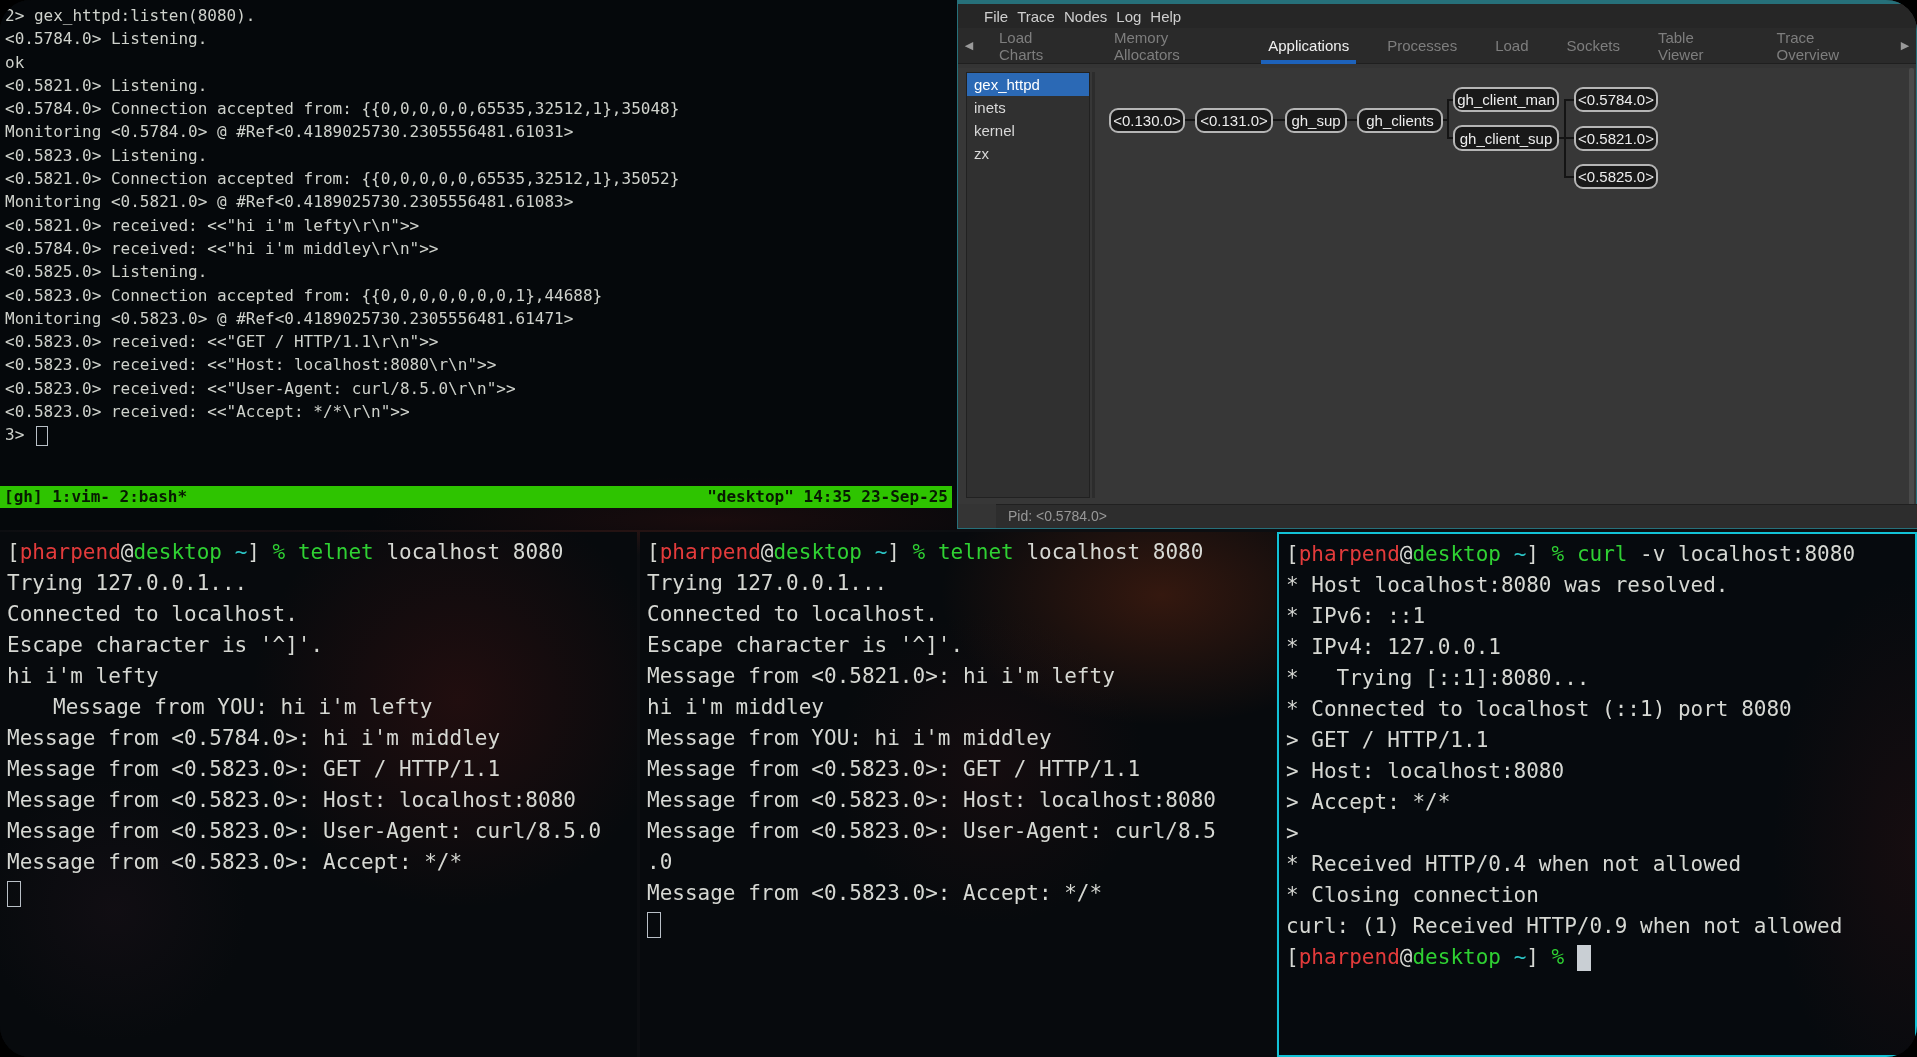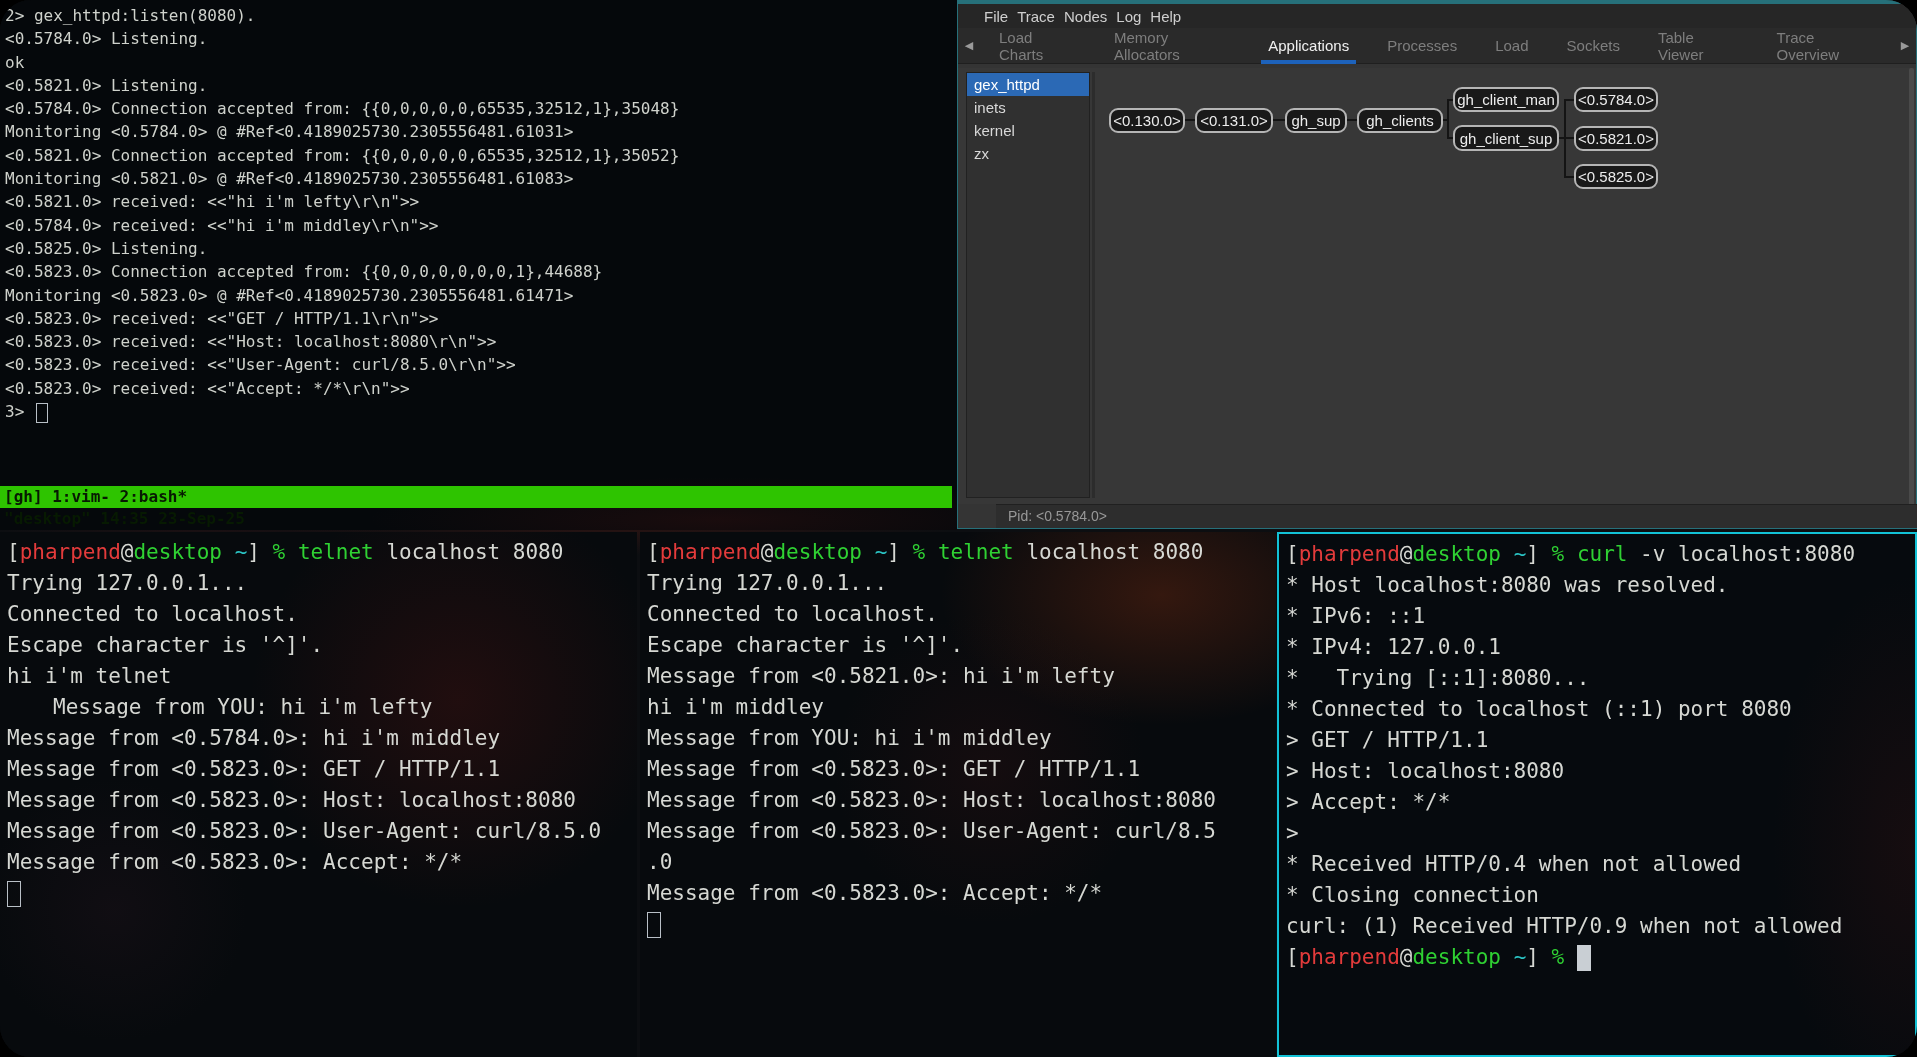--- a/index.html
+++ b/index.html
@@ -41,21 +41,21 @@
   .tline { white-space:pre; }
   .cursor { display:inline-block; vertical-align:middle; }
   .term-erlang .cursor { width:12px; height:20px; margin-left:2px; }
   .term-bottom .cursor { width:14px; height:26px; }
   .cursor.outline { border:1px solid #b9c0c7; background:transparent; }
   .cursor.block { background:#c9cfd4; }
   
   .tmux-bar {
     position:absolute; left:0; top:486px; width:952px; height:22px;
     background:#2ec400; color:#062000; font-size:16px; font-weight:700; line-height:22px;
-    display:flex; justify-content:space-between; padding:0 4px; white-space:pre;flex-direction:column;
+    display:flex; justify-content:space-between; padding:0 4px; white-space:pre;
   }
   .tmux-bar span { color:#071a02; }
   
   .observer {
     position:absolute; left:957px; top:0; width:960px; height:529px;
     background:#343434; border:1px solid #26707a; border-top:4px solid #26707a;
     font-family:"Liberation Sans","DejaVu Sans",sans-serif;
   }
   .obs-menubar {
     height:24px; background:#262626; display:flex; align-items:center; gap:9px;
@@ -102,20 +102,21 @@
 
 <div class="page">
 
   <div class="term term-erlang">
       <div class="tline"><span style="color: rgb(207, 210, 204);">2&gt; gex_httpd:listen(8080).</span></div>
       <div class="tline"><span style="color: rgb(207, 210, 204);">&lt;0.5784.0&gt; Listening.</span></div>
       <div class="tline"><span style="color: rgb(207, 210, 204);">ok</span></div>
       <div class="tline"><span style="color: rgb(207, 210, 204);">&lt;0.5821.0&gt; Listening.</span></div>
       <div class="tline"><span style="color: rgb(207, 210, 204);">&lt;0.5784.0&gt; Connection accepted from: {{0,0,0,0,0,65535,32512,1},35048}</span></div>
       <div class="tline"><span style="color: rgb(207, 210, 204);">Monitoring &lt;0.5784.0&gt; @ #Ref&lt;0.4189025730.2305556481.61031&gt;</span></div>
+      <div class="tline"><span style="color: rgb(207, 210, 204);">&lt;0.5823.0&gt; Listening.</span></div>
       <div class="tline"><span style="color: rgb(207, 210, 204);">&lt;0.5821.0&gt; Connection accepted from: {{0,0,0,0,0,65535,32512,1},35052}</span></div>
       <div class="tline"><span style="color: rgb(207, 210, 204);">Monitoring &lt;0.5821.0&gt; @ #Ref&lt;0.4189025730.2305556481.61083&gt;</span></div>
       <div class="tline"><span style="color: rgb(207, 210, 204);">&lt;0.5821.0&gt; received: &lt;&lt;"hi i'm lefty\r\n"&gt;&gt;</span></div>
       <div class="tline"><span style="color: rgb(207, 210, 204);">&lt;0.5784.0&gt; received: &lt;&lt;"hi i'm middley\r\n"&gt;&gt;</span></div>
       <div class="tline"><span style="color: rgb(207, 210, 204);">&lt;0.5825.0&gt; Listening.</span></div>
       <div class="tline"><span style="color: rgb(207, 210, 204);">&lt;0.5823.0&gt; Connection accepted from: {{0,0,0,0,0,0,0,1},44688}</span></div>
       <div class="tline"><span style="color: rgb(207, 210, 204);">Monitoring &lt;0.5823.0&gt; @ #Ref&lt;0.4189025730.2305556481.61471&gt;</span></div>
       <div class="tline"><span style="color: rgb(207, 210, 204);">&lt;0.5823.0&gt; received: &lt;&lt;"GET / HTTP/1.1\r\n"&gt;&gt;</span></div>
       <div class="tline"><span style="color: rgb(207, 210, 204);">&lt;0.5823.0&gt; received: &lt;&lt;"Host: localhost:8080\r\n"&gt;&gt;</span></div>
       <div class="tline"><span style="color: rgb(207, 210, 204);">&lt;0.5823.0&gt; received: &lt;&lt;"User-Agent: curl/8.5.0\r\n"&gt;&gt;</span></div>
@@ -187,21 +188,21 @@
       <span>Pid: &lt;0.5784.0&gt;</span>
       <div class="resize-grip"></div>
     </div>
   </div>
 
   <div class="term term-bottom term-left">
       <div class="tline"><span style="color: rgb(214, 216, 211);">[</span><span style="color: rgb(226, 59, 59);">pharpend</span><span style="color: rgb(214, 216, 211);">@</span><span style="color: rgb(47, 209, 51);">desktop</span><span style="color: rgb(214, 216, 211);"> </span><span style="color: rgb(43, 198, 198);">~</span><span style="color: rgb(214, 216, 211);">] </span><span style="color: rgb(47, 209, 51);">% </span><span style="color: rgb(47, 209, 51);">telnet</span><span style="color: rgb(214, 216, 211);"> localhost 8080</span></div>
       <div class="tline"><span style="color: rgb(214, 216, 211);">Trying 127.0.0.1...</span></div>
       <div class="tline"><span style="color: rgb(214, 216, 211);">Connected to localhost.</span></div>
       <div class="tline"><span style="color: rgb(214, 216, 211);">Escape character is '^]'.</span></div>
-      <div class="tline"><span style="color: rgb(214, 216, 211);">hi i'm telnet</span></div>
+      <div class="tline"><span style="color: rgb(214, 216, 211);">hi i'm lefty</span></div>
       <div class="tline"><span style="color: rgb(214, 216, 211); padding-left: 46px;">Message from YOU: hi i'm lefty</span></div>
       <div class="tline"><span style="color: rgb(214, 216, 211);">Message from &lt;0.5784.0&gt;: hi i'm middley</span></div>
       <div class="tline"><span style="color: rgb(214, 216, 211);">Message from &lt;0.5823.0&gt;: GET / HTTP/1.1</span></div>
       <div class="tline"><span style="color: rgb(214, 216, 211);">Message from &lt;0.5823.0&gt;: Host: localhost:8080</span></div>
       <div class="tline"><span style="color: rgb(214, 216, 211);">Message from &lt;0.5823.0&gt;: User-Agent: curl/8.5.0</span></div>
       <div class="tline"><span style="color: rgb(214, 216, 211);">Message from &lt;0.5823.0&gt;: Accept: */*</span></div>
       <div class="tline"><span class="cursor outline"></span></div>
     </div>
   <div class="term term-bottom term-mid">
       <div class="tline"><span style="color: rgb(214, 216, 211);">[</span><span style="color: rgb(226, 59, 59);">pharpend</span><span style="color: rgb(214, 216, 211);">@</span><span style="color: rgb(47, 209, 51);">desktop</span><span style="color: rgb(214, 216, 211);"> </span><span style="color: rgb(43, 198, 198);">~</span><span style="color: rgb(214, 216, 211);">] </span><span style="color: rgb(47, 209, 51);">% </span><span style="color: rgb(47, 209, 51);">telnet</span><span style="color: rgb(214, 216, 211);"> localhost 8080</span></div>

